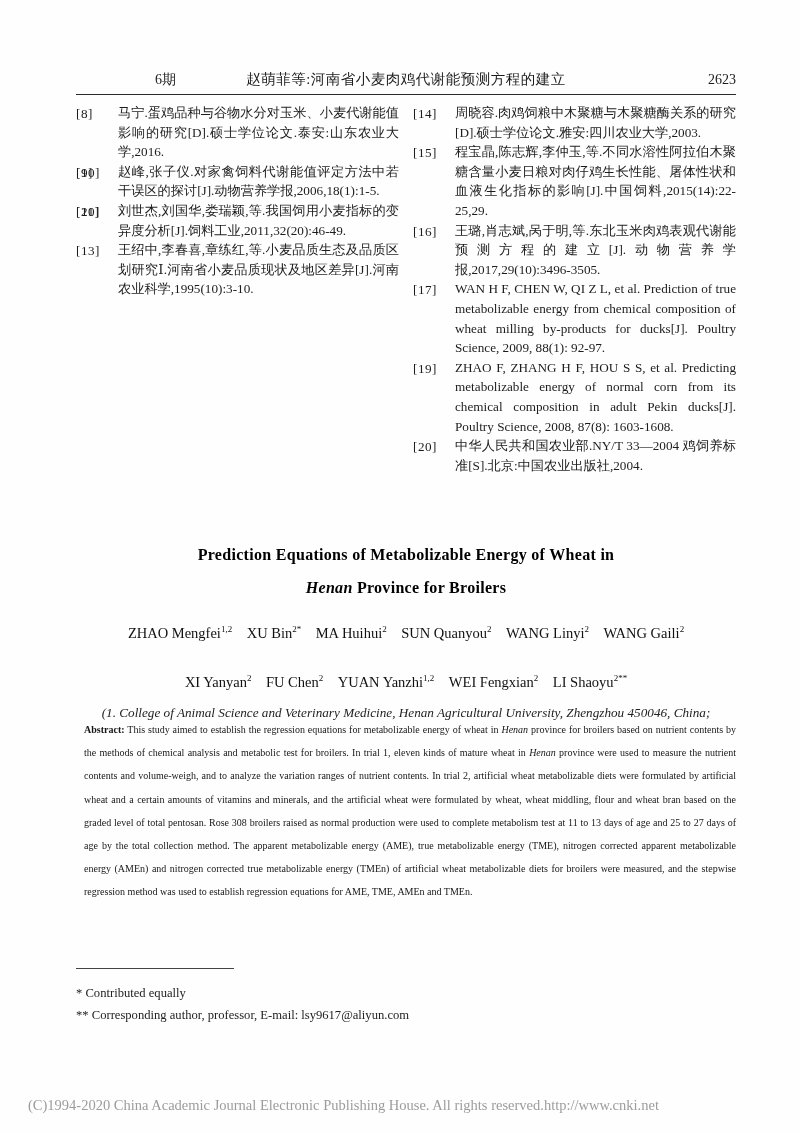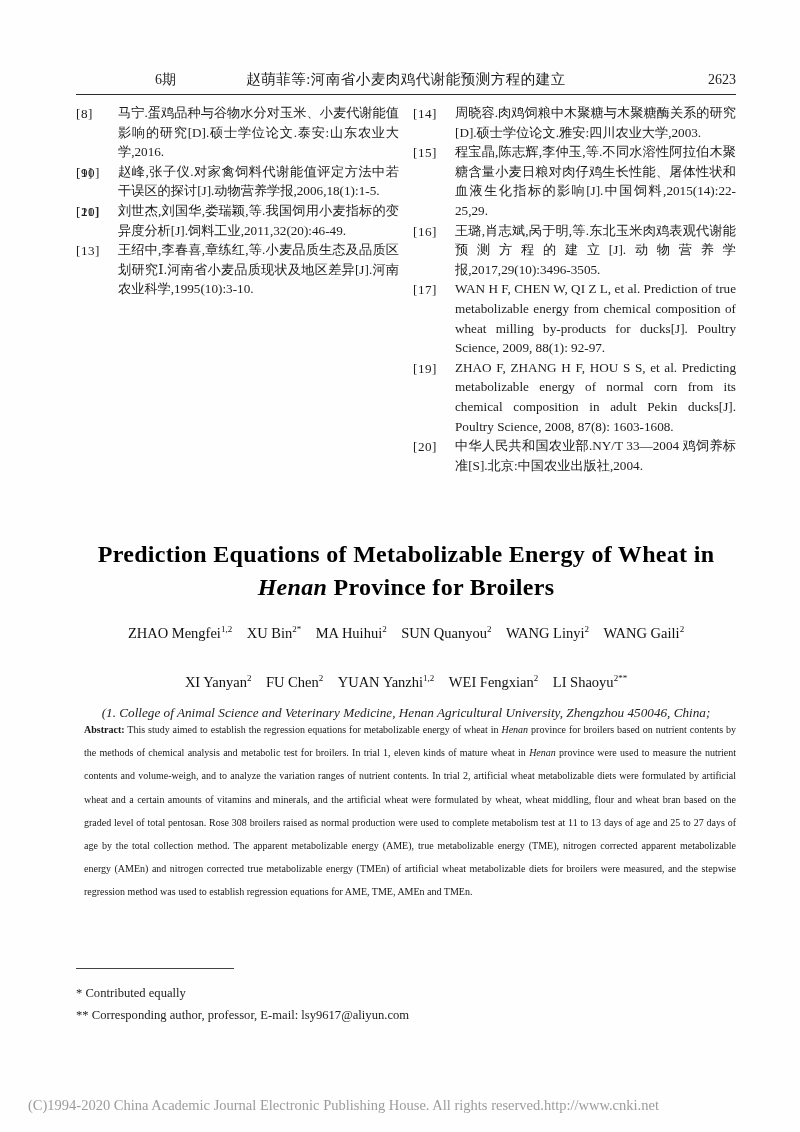--- a/index.html
+++ b/index.html
@@ -36,21 +36,21 @@
     font-size:13.2px;line-height:19.6px;
     text-align:justify;
   }
   .ref-num{position:absolute;left:0;top:1px;letter-spacing:.5px;}
   
   .front{
     position:absolute;top:538px;left:76px;right:64px;
     text-align:center;
   }
   .title-line{
-    font-size:24px;font-weight:bold;color:#000;
+    font-size:16px;font-weight:bold;color:#000;
     line-height:33px;letter-spacing:.3px;
   }
   .title-line i{font-weight:bold;}
   .authors{
     margin-top:9px;
     font-size:14.5px;line-height:33px;color:#111;
   }
   .authors sup{font-size:9px;vertical-align:super;}
   .affil{
     margin-top:3px;

